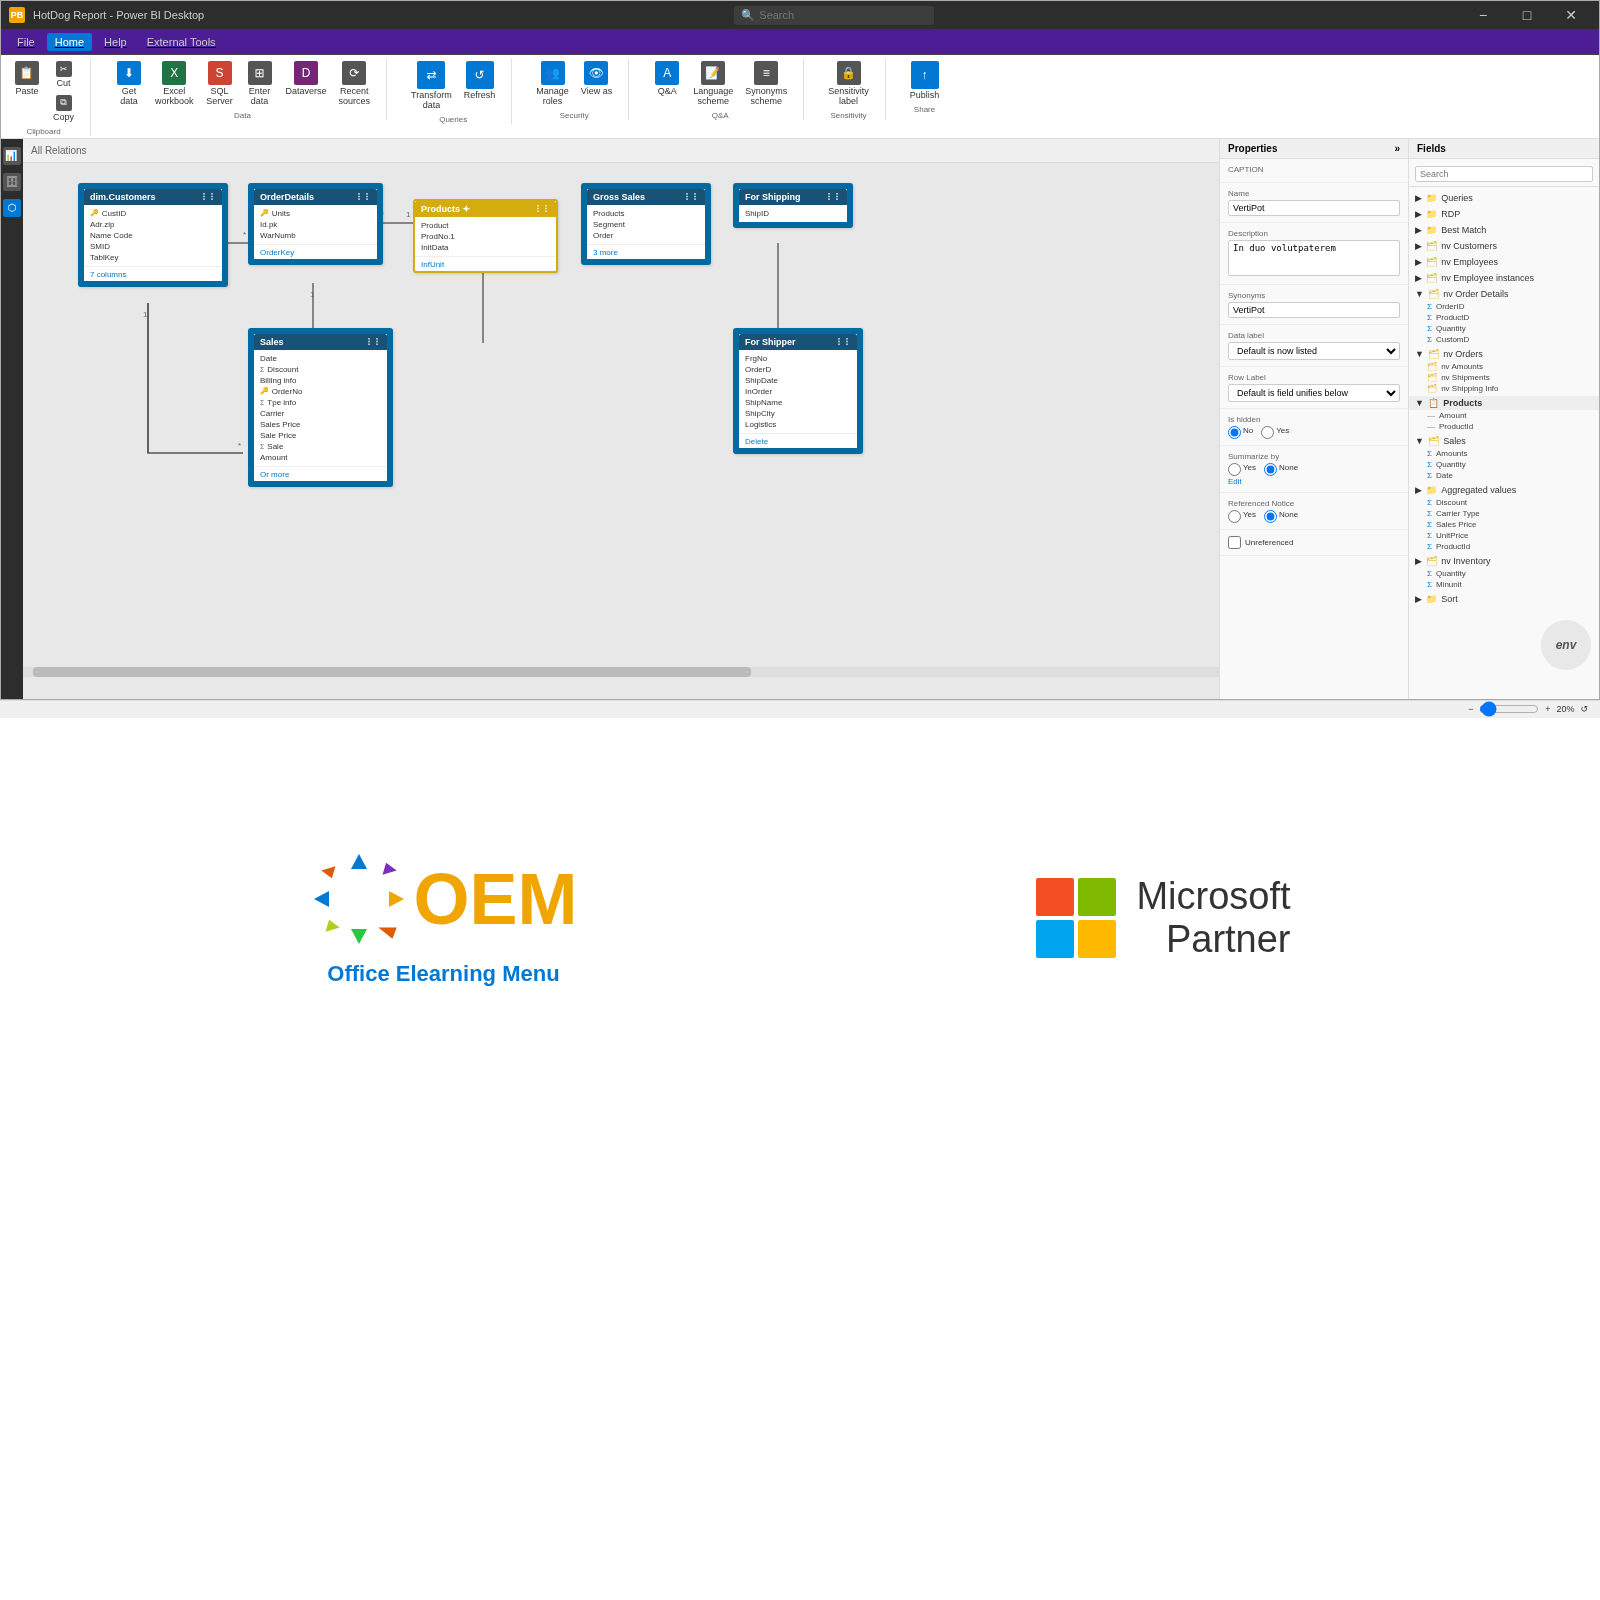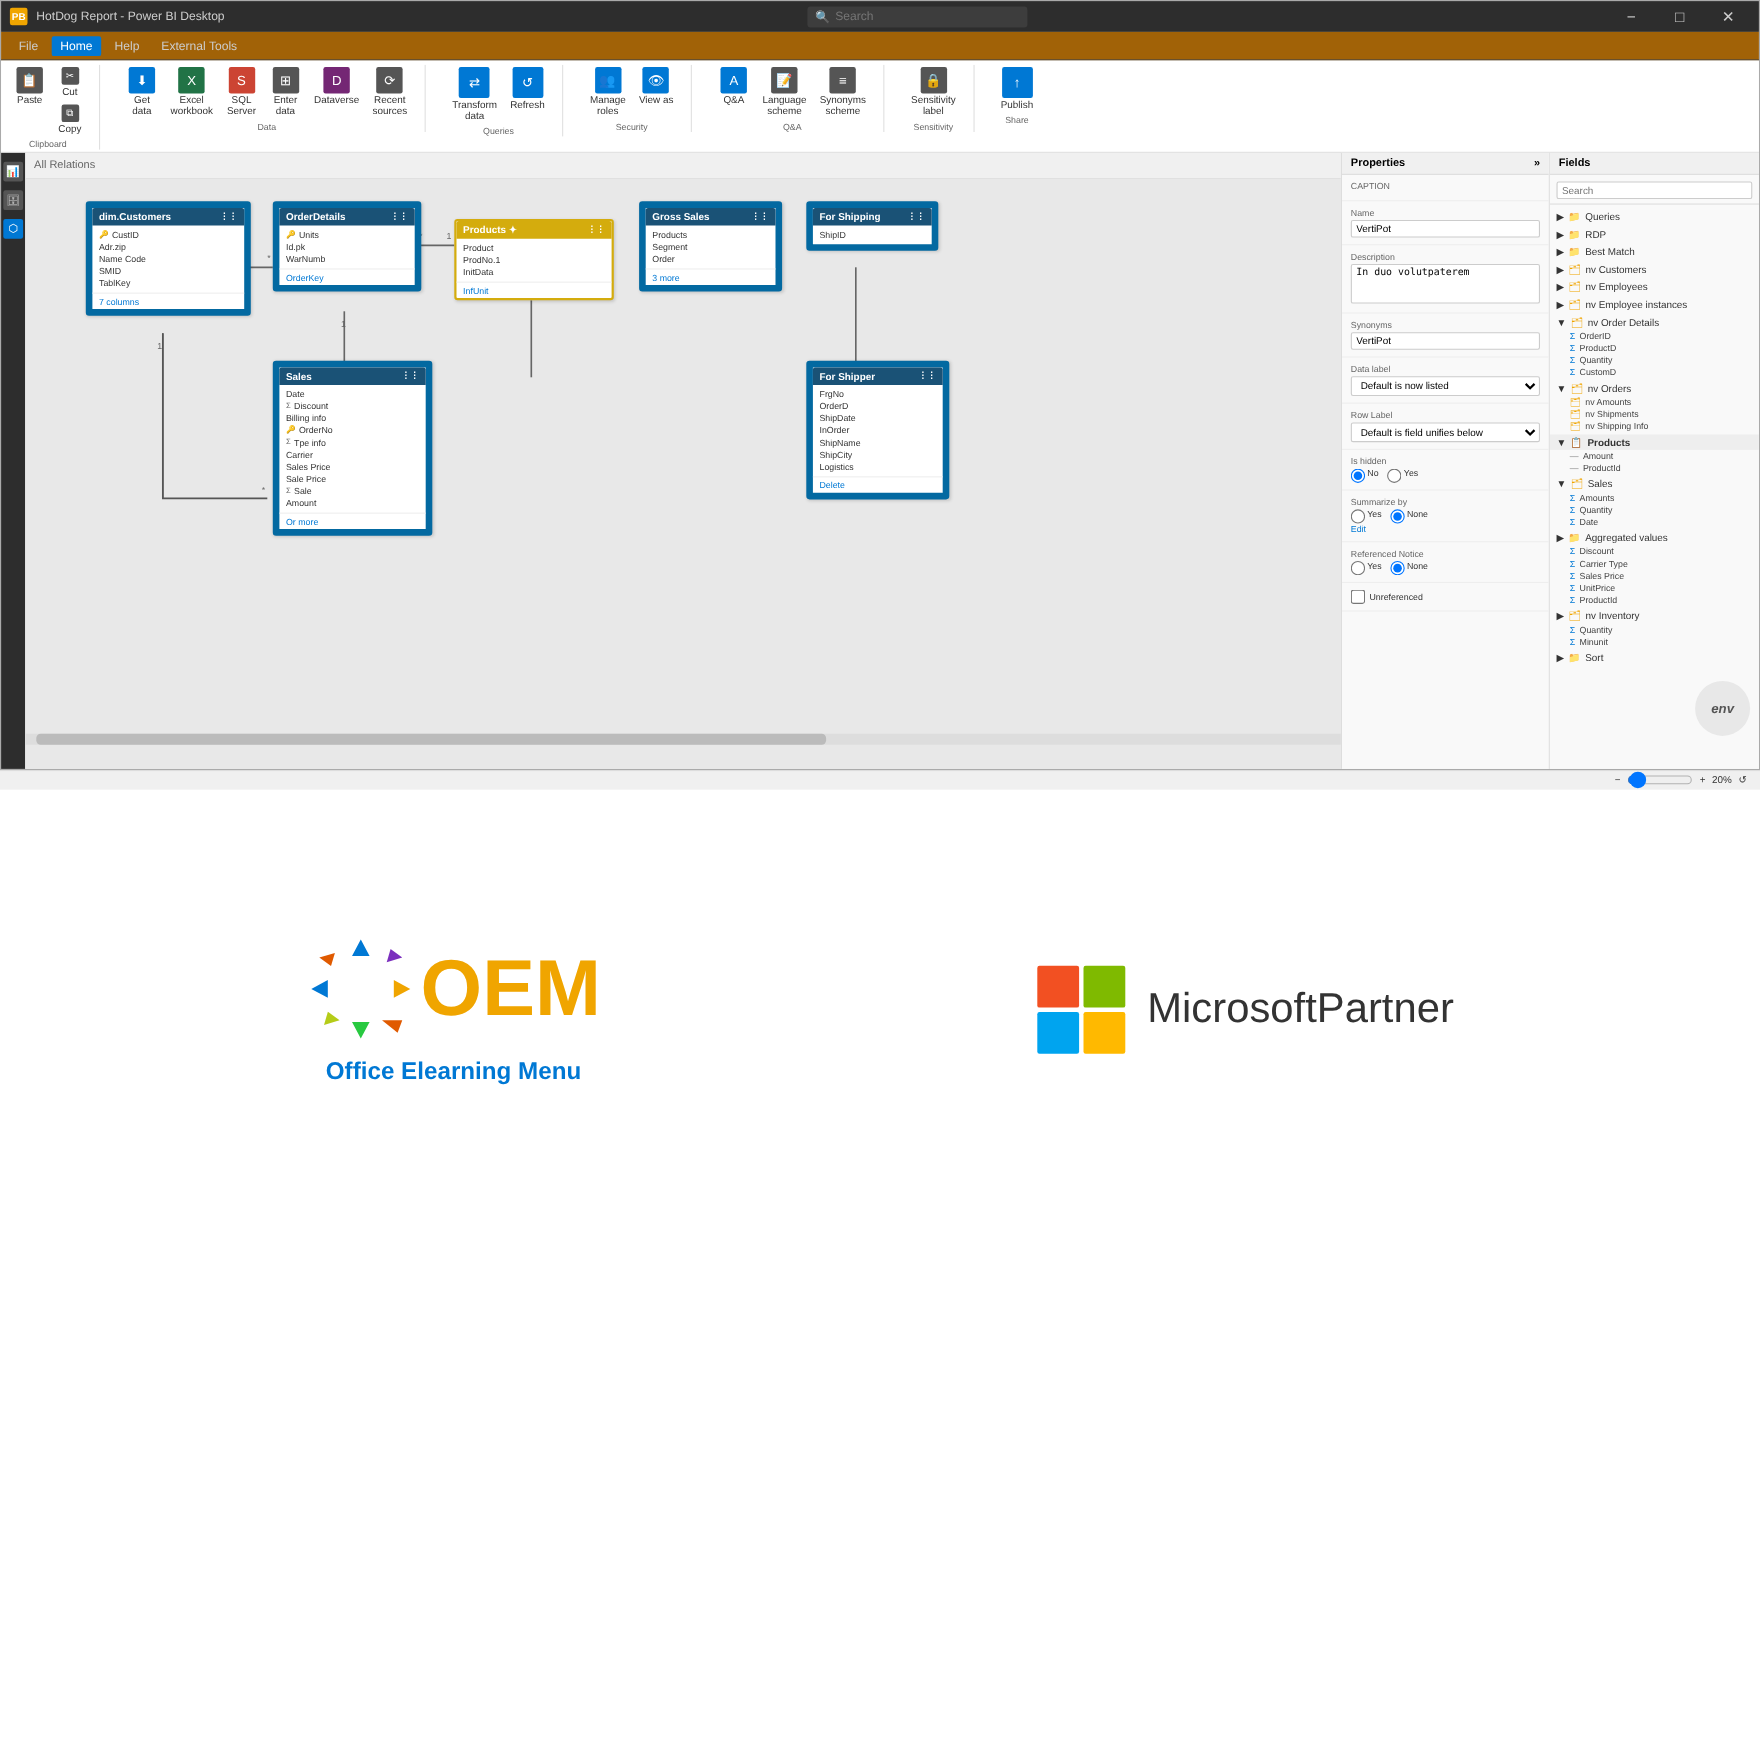--- a/index.html
+++ b/index.html
@@ -50,27 +50,28 @@
       background: transparent;
       border: none;
       color: #ccc;
       font-size: 11px;
       outline: none;
       width: 140px;
     }
 
     
     .menu-bar {
-      background: #a16207;
+      background: #4c1d95;
       height: 26px;
       display: flex;
       align-items: center;
       padding: 0 8px;
       gap: 4px;
       border-bottom: 1px solid #444;
+      text-decoration: underline;
     }
     .menu-item {
       color: #ccc;
       font-size: 11px;
       padding: 3px 8px;
       cursor: pointer;
       border-radius: 2px;
     }
     .menu-item:hover, .menu-item.active { background: #0078d4; color: #fff; }
     .menu-item.active { color: #fff; }
@@ -354,21 +355,21 @@
     .arrows-svg { width: 100px; height: 100px; }
 
     
     .ms-partner { display: flex; align-items: center; gap: 20px; }
     .ms-squares { display: grid; grid-template-columns: 1fr 1fr; gap: 4px; width: 80px; height: 80px; }
     .ms-sq { border-radius: 2px; }
     .ms-sq-red { background: #f25022; }
     .ms-sq-green { background: #7fba00; }
     .ms-sq-blue { background: #00a4ef; }
     .ms-sq-yellow { background: #ffb900; }
-    .ms-partner-text { display: flex; flex-direction: row; }
+    .ms-partner-text { display: flex; flex-direction: column; text-align: right; }
     .ms-text-microsoft { font-size: 38px; font-weight: 300; color: #333; }
     .ms-text-partner { font-size: 38px; font-weight: 300; color: #333; }
 
     
     line { stroke: #666; stroke-width: 1.5; }
   </style>
 </head>
 <body>
 
 <div class="screenshot-wrapper">

